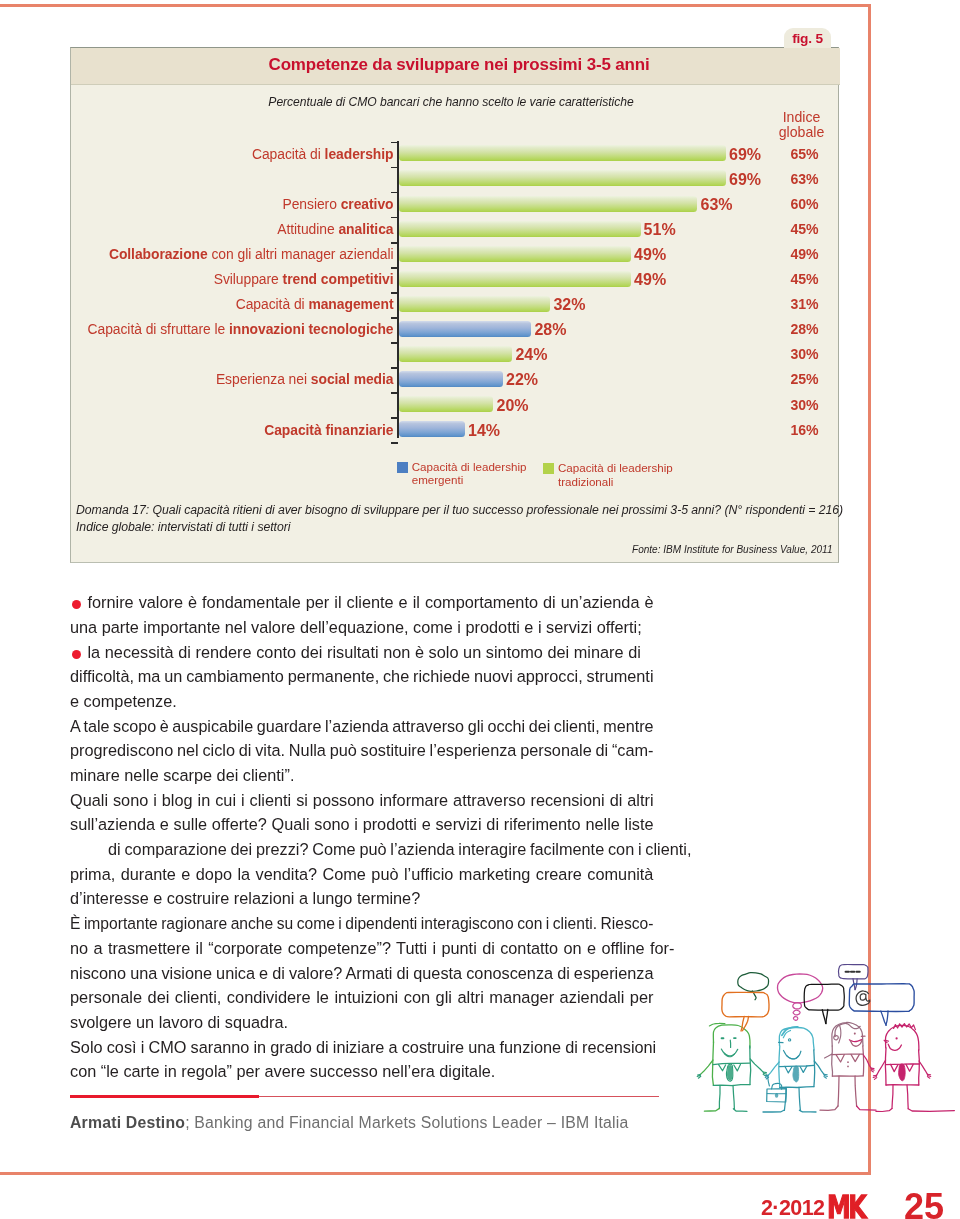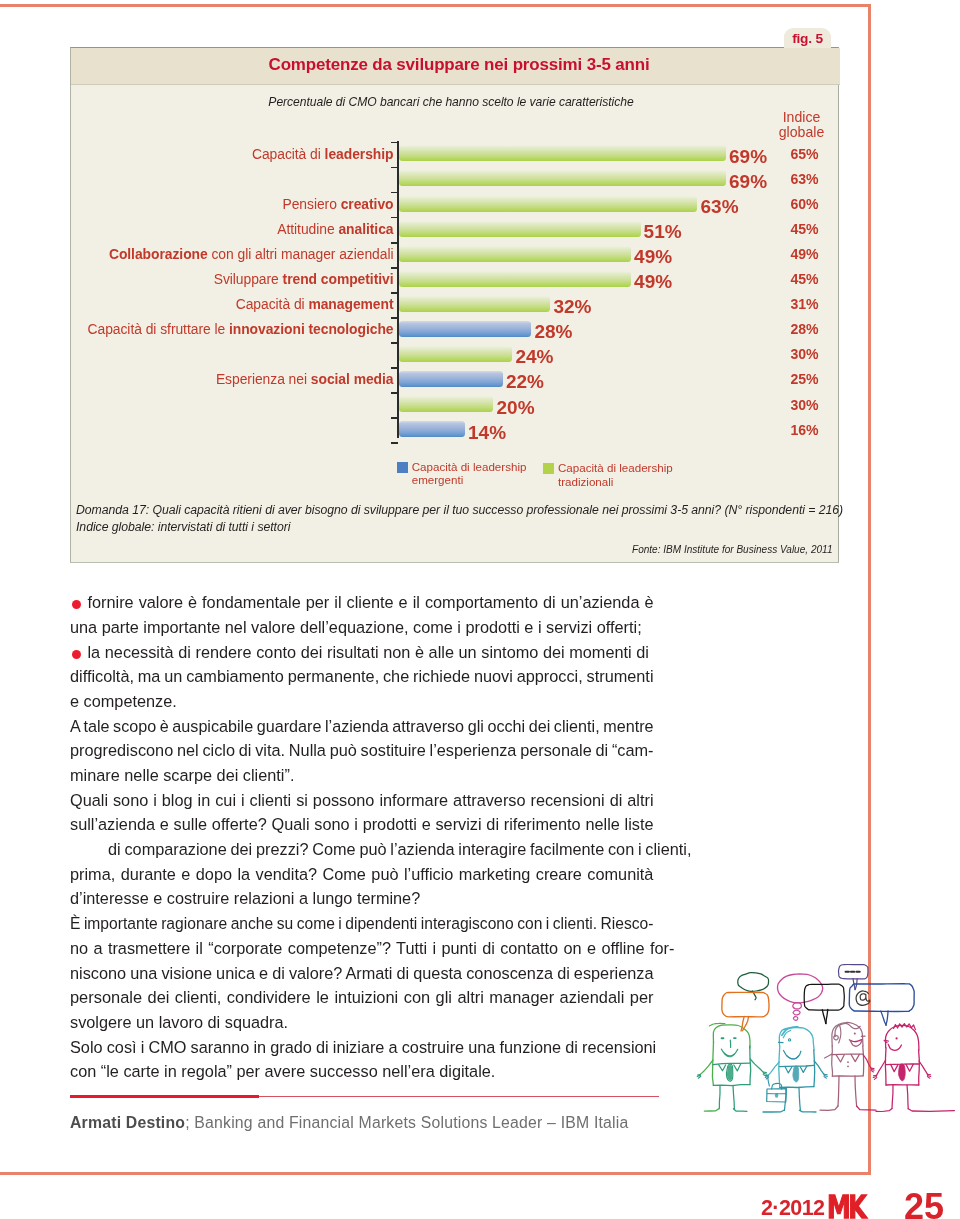--- a/index.html
+++ b/index.html
@@ -33,21 +33,21 @@
             font-size:14.1px;color:#c0392b;line-height:14.7px;}
   .axis{position:absolute;left:326px;top:93px;width:1.6px;height:297px;background:#2b2b2b;}
   .tick{position:absolute;width:7px;height:1.5px;background:#2b2b2b;left:319.5px;}
 
   .barlabel{position:absolute;left:0;width:322.5px;white-space:nowrap;text-align:right;
             font-size:13.88px;color:#c0392b;letter-spacing:-0.05px;}
   .barlabel b{font-weight:bold;}
   .bar{position:absolute;left:327.5px;height:16px;border-radius:3.5px;}
   .bar.g{background:linear-gradient(to bottom,#eef3e0 0%,#e3ebca 16%,#d3e2a6 45%,#c2dc7d 70%,#b2d557 92%,#abd047 100%);}
   .bar.b{background:linear-gradient(to bottom,#d3dcec 0%,#b6c4de 16%,#9db4da 45%,#7ea5d4 70%,#5e93cb 92%,#5089c2 100%);}
-  .barval{position:absolute;font-size:19px;font-weight:bold;color:#c0392b;white-space:nowrap;}
+  .barval{position:absolute;font-size:16px;font-weight:bold;color:#c0392b;white-space:nowrap;}
   .idxval{position:absolute;left:690.5px;width:86px;text-align:center;font-size:14.1px;
           font-weight:bold;color:#c0392b;}
 
   
   .legend-sw{position:absolute;width:11px;height:11.3px;}
   .legend-tx{position:absolute;font-size:11.6px;color:#c0392b;line-height:13.5px;white-space:nowrap;}
 
   
   .note{position:absolute;left:5px;font-size:12.28px;font-style:italic;color:#231f20;
         white-space:nowrap;letter-spacing:-0.05px;}
@@ -143,38 +143,39 @@
     <div class="bar g" style="top:297.80px;width:113.88px"></div>
     <div class="barval" style="top:298.40px;left:444.48px">24%</div>
     <div class="idxval" style="top:298.40px">30%</div>
     <div class="barlabel" style="top:323.45px"><span>Esperienza nei </span><b>social media</b></div>
     <div class="bar b" style="top:322.85px;width:104.39px"></div>
     <div class="barval" style="top:323.45px;left:434.99px">22%</div>
     <div class="idxval" style="top:323.45px">25%</div>
     <div class="bar g" style="top:347.90px;width:94.90px"></div>
     <div class="barval" style="top:348.50px;left:425.50px">20%</div>
     <div class="idxval" style="top:348.50px">30%</div>
+    <div class="barlabel" style="top:373.55px"><b>Capacità finanziarie</b></div>
     <div class="bar b" style="top:372.95px;width:66.43px"></div>
     <div class="barval" style="top:373.55px;left:397.03px">14%</div>
     <div class="idxval" style="top:373.55px">16%</div>
     <div class="legend-sw" style="left:325.8px;top:413.6px;background:#4d7fc2"></div>
     <div class="legend-tx" style="left:340.7px;top:411.6px"><span>Capacità di leadership</span><br><span>emergenti</span></div>
     <div class="legend-sw" style="left:472.0px;top:415.0px;background:#b3d24a"></div>
     <div class="legend-tx" style="left:487.0px;top:413.0px"><span>Capacità di leadership</span><br><span>tradizionali</span></div>
     <div class="note" style="top:455px">Domanda 17: Quali capacità ritieni di aver bisogno di sviluppare per il tuo successo professionale nei prossimi 3-5 anni? (N° rispondenti = 216)</div>
     <div class="note" style="top:472px">Indice globale: intervistati di tutti i settori</div>
     <div class="source" style="top:496px">Fonte: IBM Institute for Business Value, 2011</div>
   </div>
   <div class="body-text">
     <div class="para">
       <div class="bline" style="top: 7.3px; word-spacing: 0.482px;"><span class="bullet"></span><span>fornire valore è fondamentale per il cliente e il comportamento di un’azienda è</span></div>
       <div class="bline last" style="top:31.98px"><span>una parte importante nel valore dell’equazione, come i prodotti e i servizi offerti;</span></div>
     </div>
     <div class="para">
-      <div class="bline" style="top: 56.66px; word-spacing: 0.09px;"><span class="bullet"></span><span>la necessità di rendere conto dei risultati non è alle un sintomo dei momenti di</span></div>
+      <div class="bline" style="top: 56.66px; word-spacing: 0.09px;"><span class="bullet"></span><span>la necessità di rendere conto dei risultati non è solo un sintomo dei minare di</span></div>
       <div class="bline" style="top: 81.34px; word-spacing: -0.694px;"><span>difficoltà, ma un cambiamento permanente, che richiede nuovi approcci, strumenti</span></div>
       <div class="bline last" style="top:106.02px"><span>e competenze.</span></div>
     </div>
     <div class="para">
       <div class="bline" style="top: 130.7px; word-spacing: -0.9px; transform-origin: left center; transform: scaleX(0.99177);"><span>A tale scopo è auspicabile guardare l’azienda attraverso gli occhi dei clienti, mentre</span></div>
       <div class="bline" style="top: 155.38px; word-spacing: -0.76px;"><span>progrediscono nel ciclo di vita. Nulla può sostituire l’esperienza personale di “cam-</span></div>
       <div class="bline last" style="top:180.06px"><span>minare nelle scarpe dei clienti”.</span></div>
     </div>
     <div class="para">
       <div class="bline" style="top: 204.74px; word-spacing: 0.439px;"><span>Quali sono i blog in cui i clienti si possono informare attraverso recensioni di altri</span></div>

